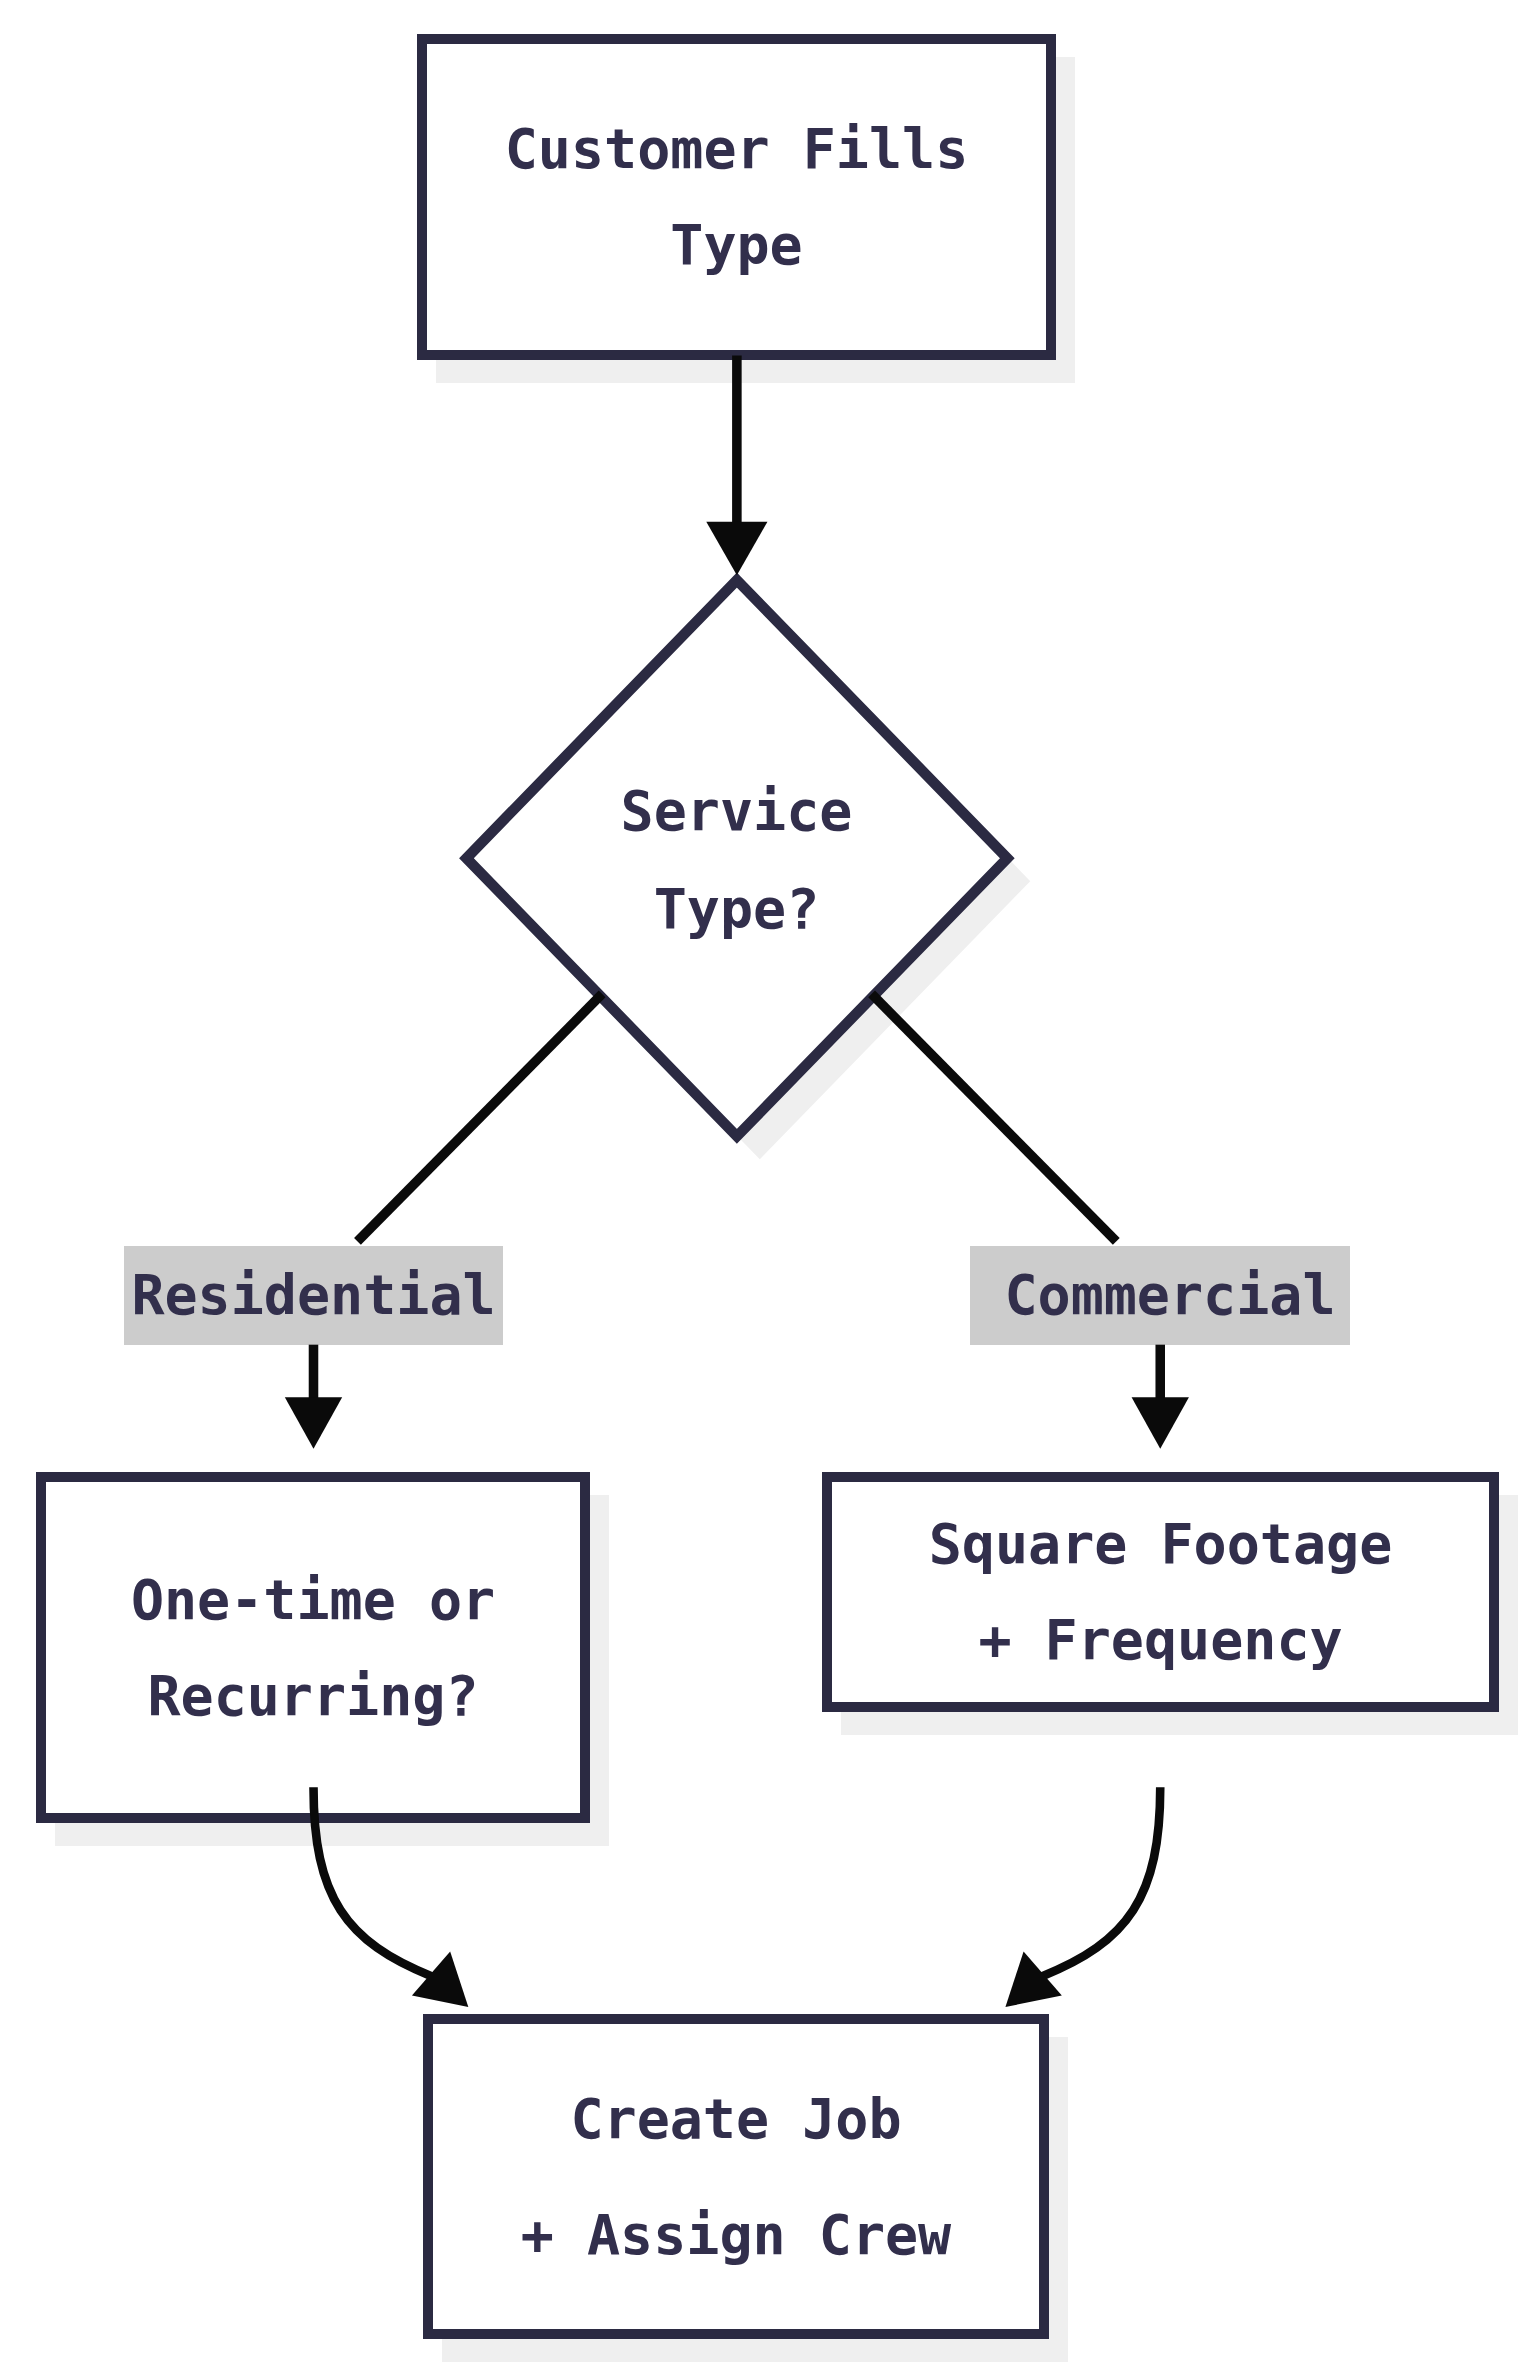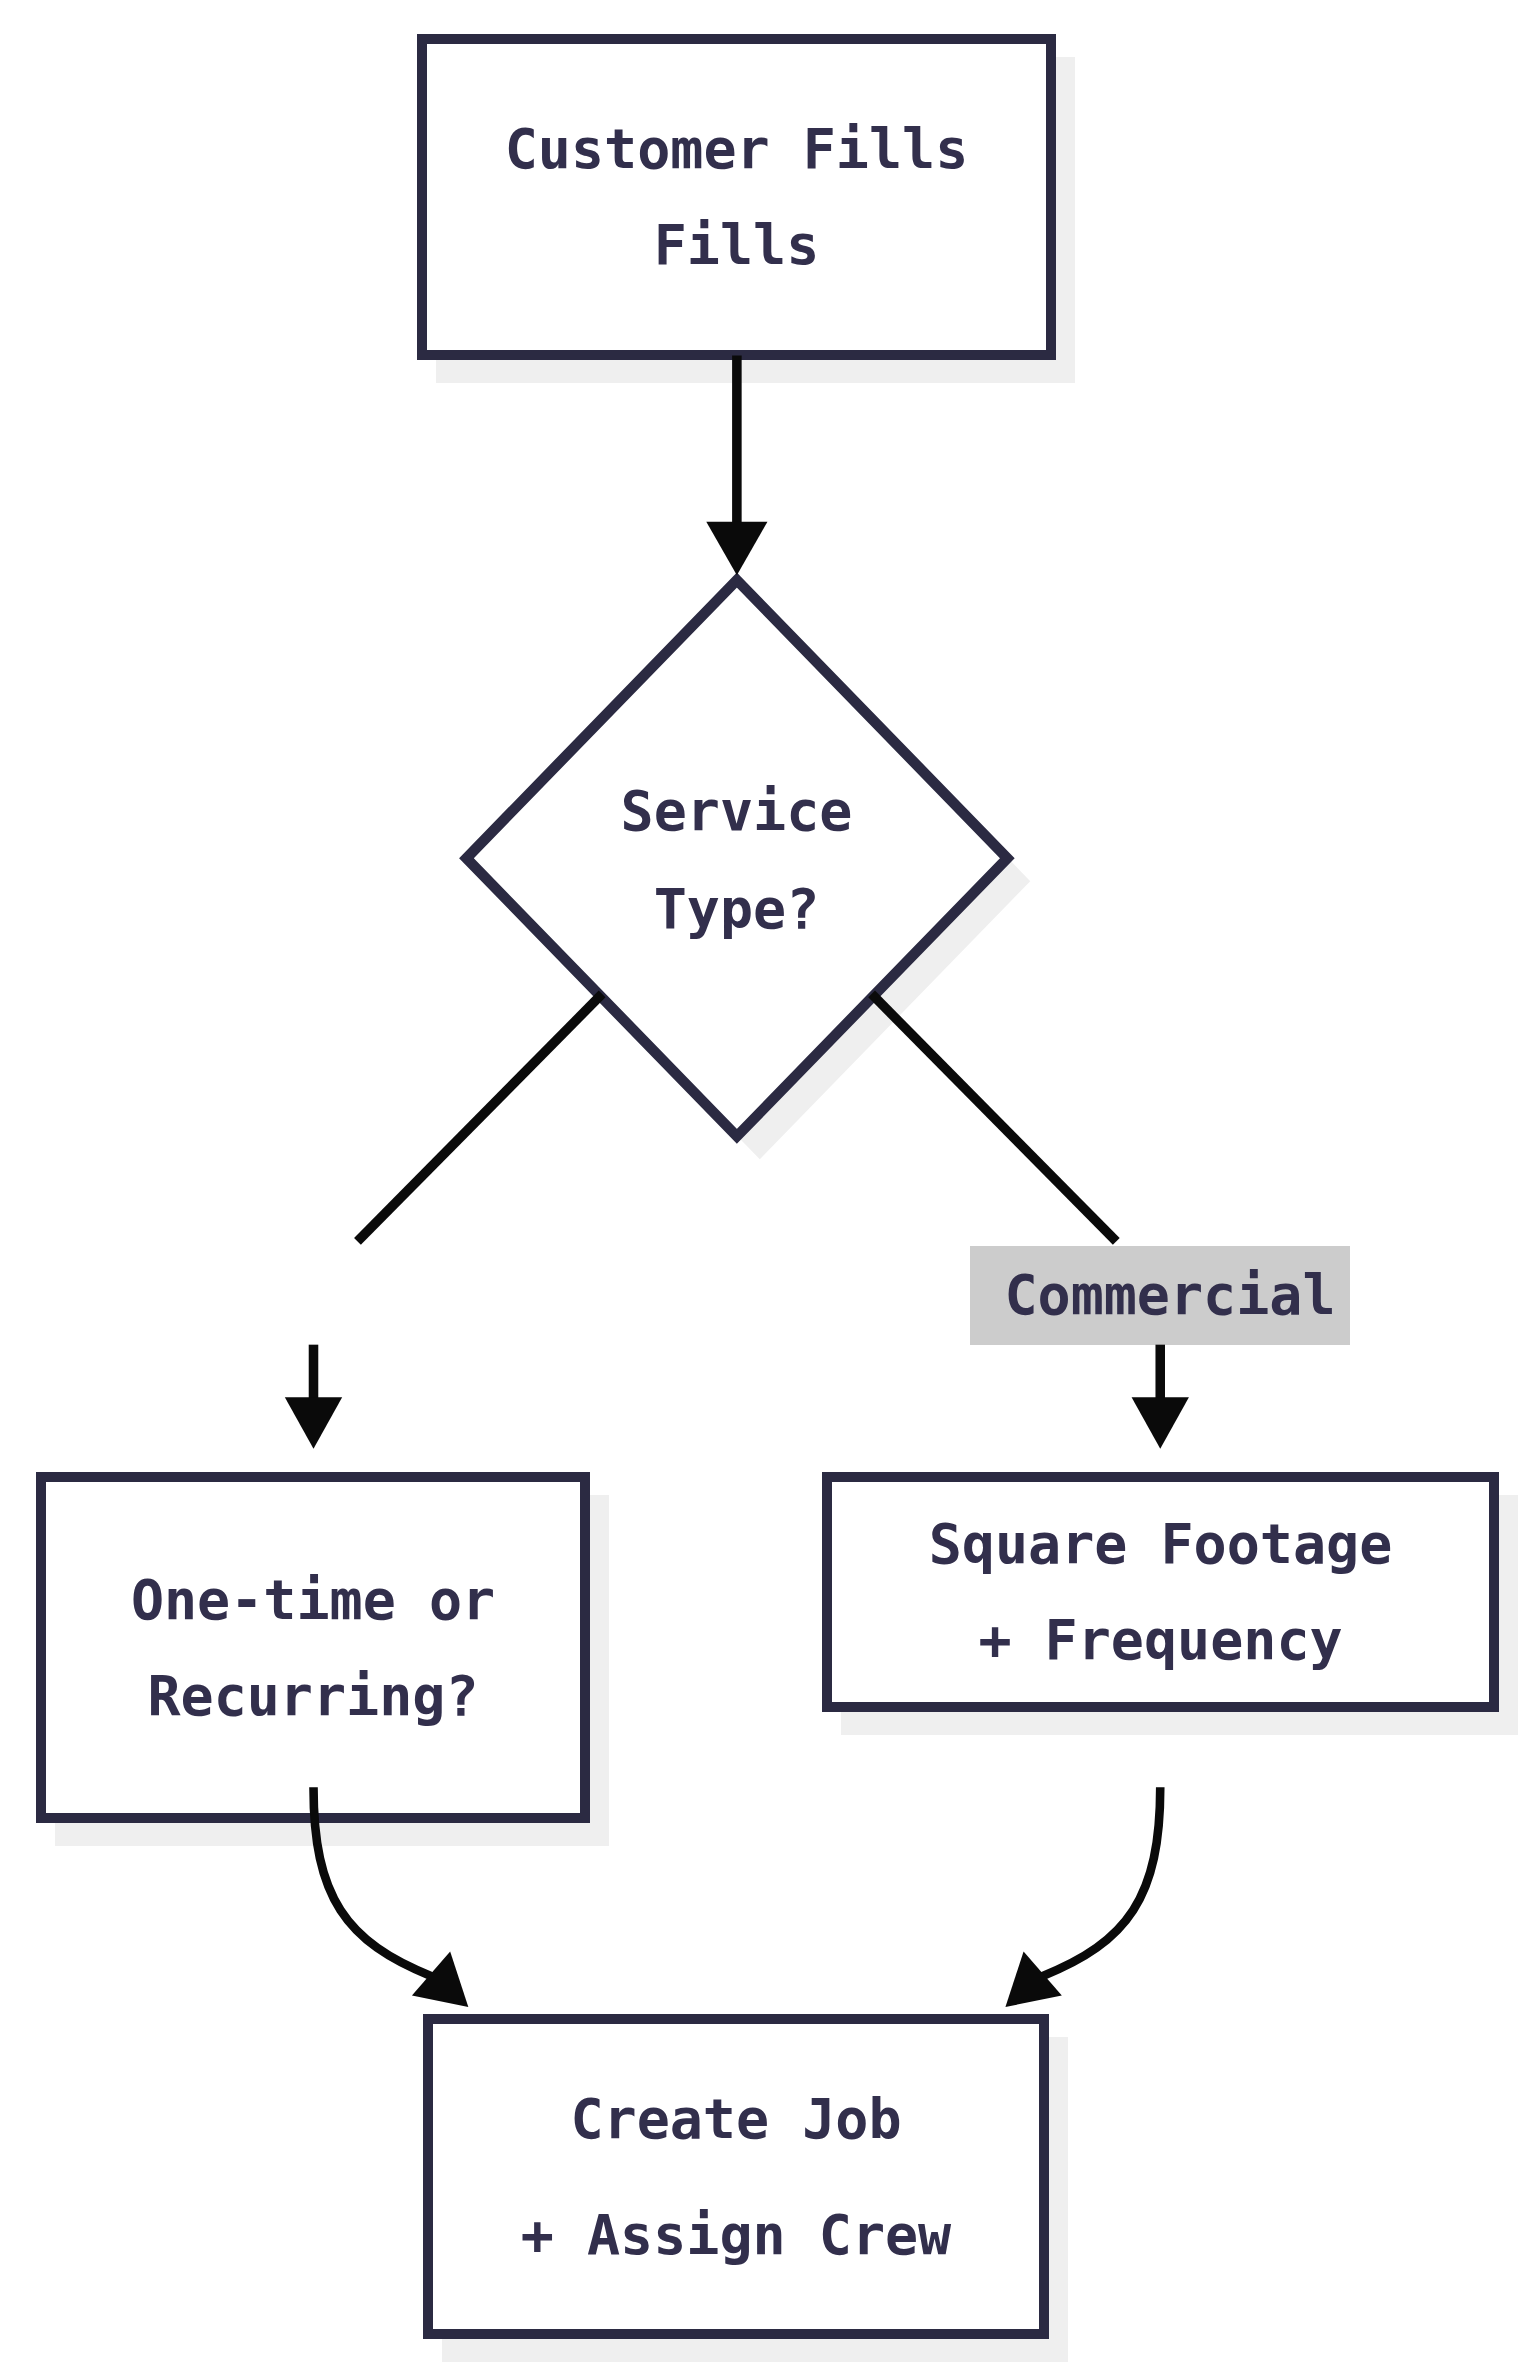--- a/index.html
+++ b/index.html
@@ -66,38 +66,41 @@
   .diamond-main{fill:#ffffff;stroke:var(--outline);stroke-width:11;}
   .diamond-shadow{fill:var(--shadow);stroke:none;}
 </style>
 </head>
 <body>
 
 <div class="canvas">
 
   <div class="node" id="box-start">
     <div>Customer Fills</div>
-    <div>Fills</div>
+    <div>Type</div>
   </div>
 
   <div class="node" id="box-res">
     <div>One-time or</div>
     <div>Recurring?</div>
   </div>
 
   <div class="node" id="box-com">
     <div>Square Footage</div>
     <div>+ Frequency</div>
   </div>
 
   <div class="node" id="box-end">
     <div>Create Job</div>
     <div>+ Assign Crew</div>
   </div>
 
+  <div class="edge-label" id="label-res">
+    <span>Residential</span>
+  </div>
   <div class="edge-label" id="label-com">
     <span>Commercial</span>
   </div>
 
   <svg class="overlay" viewBox="0 0 1604 2483" aria-hidden="true">
 
     <g>
       <polygon class="diamond-shadow" points="795,631 1078,922 795,1213 512,922"></polygon>
       <polygon class="diamond-main" points="771,607 1054,898 771,1189 488,898"></polygon>
     </g>

